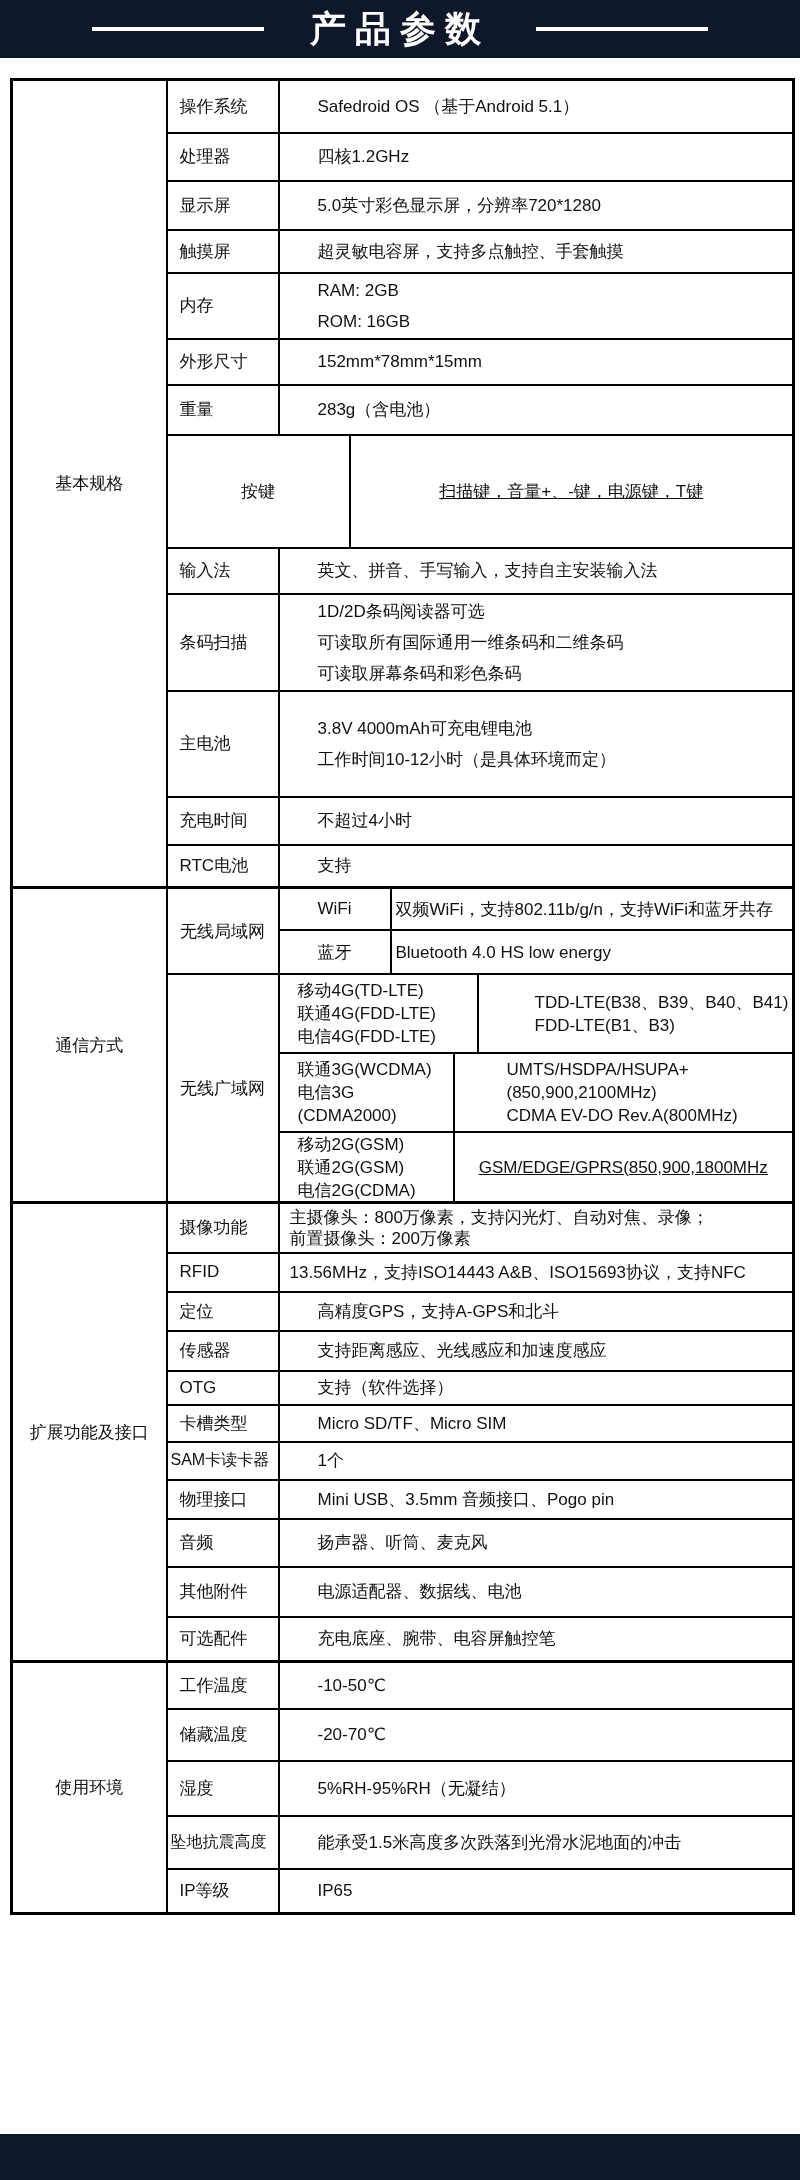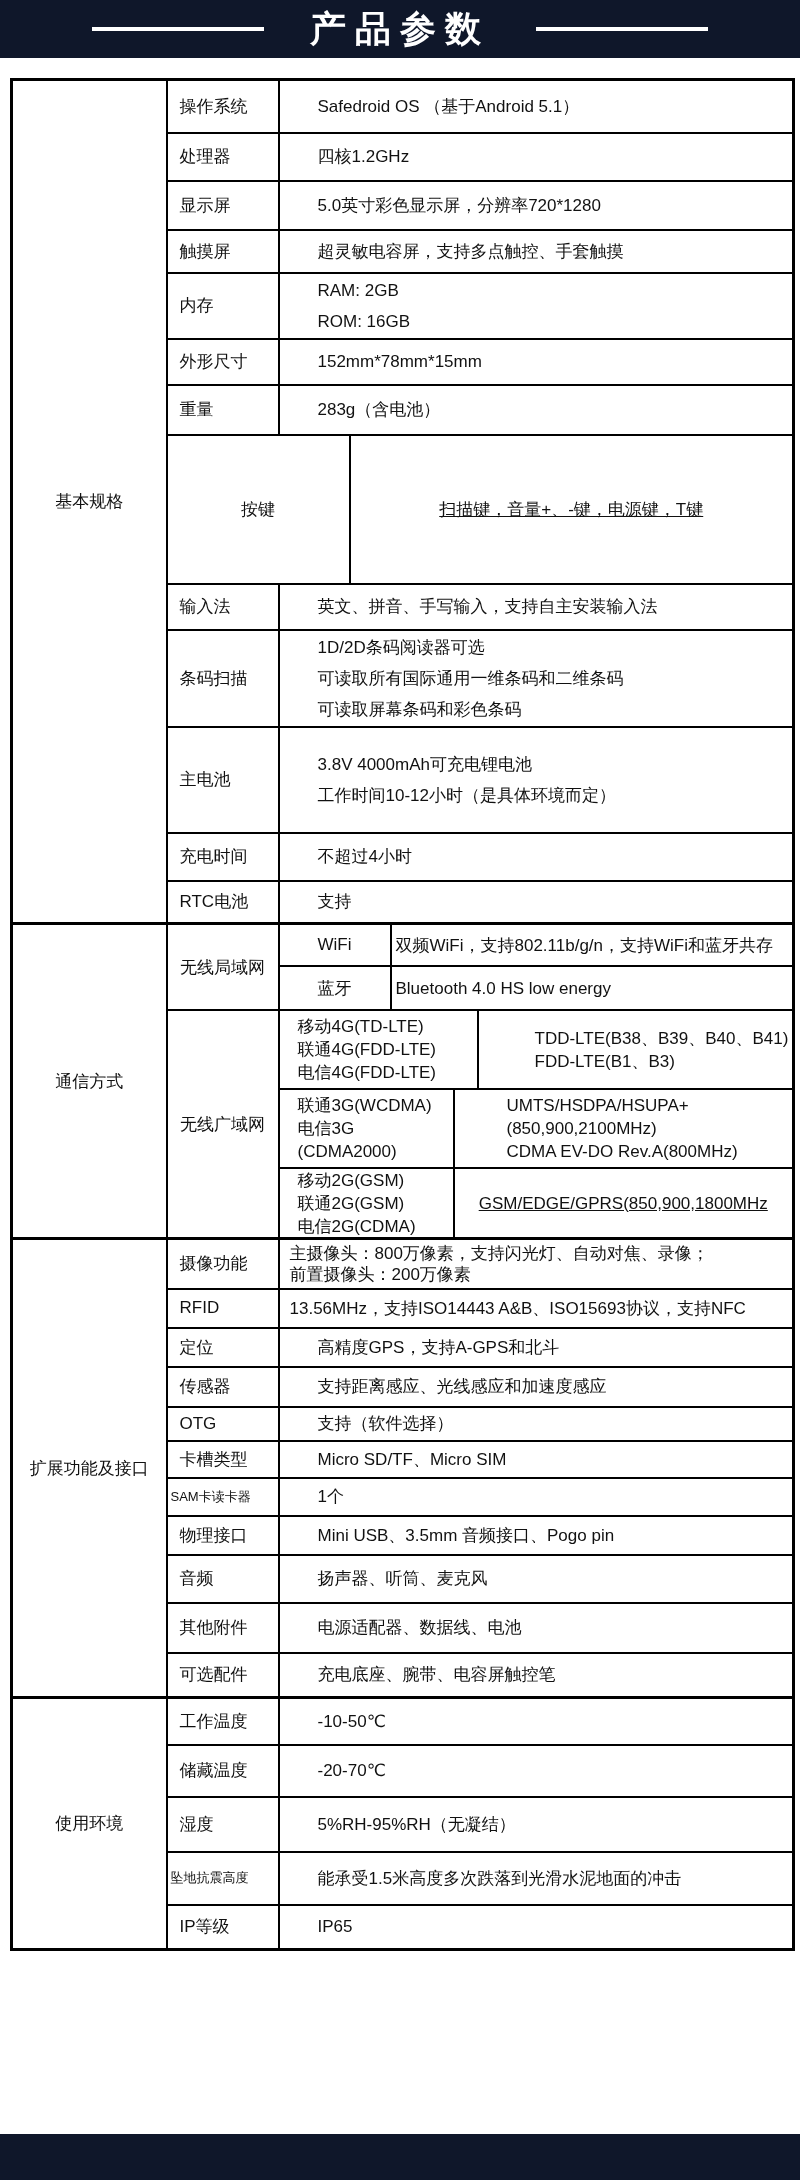--- a/index.html
+++ b/index.html
@@ -18,36 +18,36 @@
     border-collapse:collapse;table-layout:fixed;
     margin:20px 0 0 10px;width:785px;
     font-size:17px;
   }
   table.spec{border:3px solid #000;}
   td{border:2px solid #000;vertical-align:middle;}
   tr.sec-start td{border-top:3px solid #000;}
   td.section{text-align:center;padding:0 4px;}
   td.label{padding:0 4px 0 12px;white-space:nowrap;}
   td.label.center{text-align:center;padding:0 2px;white-space:normal;}
-  td.label.long{padding-left:3px;padding-right:0;font-size:13px;}
+  td.label.long{padding-left:3px;padding-right:0;font-size:16px;}
   td.value{padding-left:38px;padding-right:6px;}
   td.value.tight{padding-left:10px;}
   .vline{line-height:31px;}
   .vline-sm{line-height:21px;}
   
   td.nopad{padding:0;}
   .split{display:flex;align-items:stretch;width:100%;}
   .subcell{border-right:2px solid #000;display:flex;align-items:center;justify-content:center;flex-shrink:0;}
   .subcell.lines{flex-direction:column;align-items:flex-start;justify-content:center;padding-left:18px;}
   .subcell.lines div{line-height:23px;}
   .subval{flex:1;display:flex;flex-direction:column;justify-content:center;}
   .subval div{line-height:23px;}
   
   .keys .subcell{width:181px;}
-  .keys{height:147px;}
+  .keys{height:111px;}
   .keys .subval{align-items:center;}
   .w110{width:110px;}
   .w179{width:179px;}
   .w155{width:155px;}
   .h40{height:40px;}
   .h42{height:42px;}
   .h77{height:77px;}
   .h68{height:68px;}
   .pad8{padding-left:4px;}
   .pad12{padding-left:12px;margin-left:40px;}

